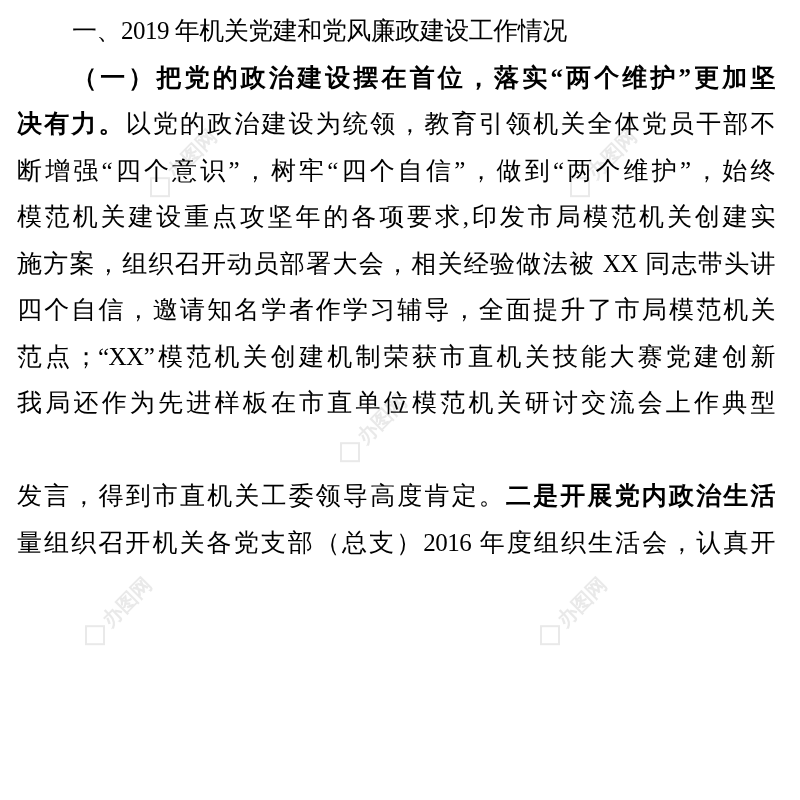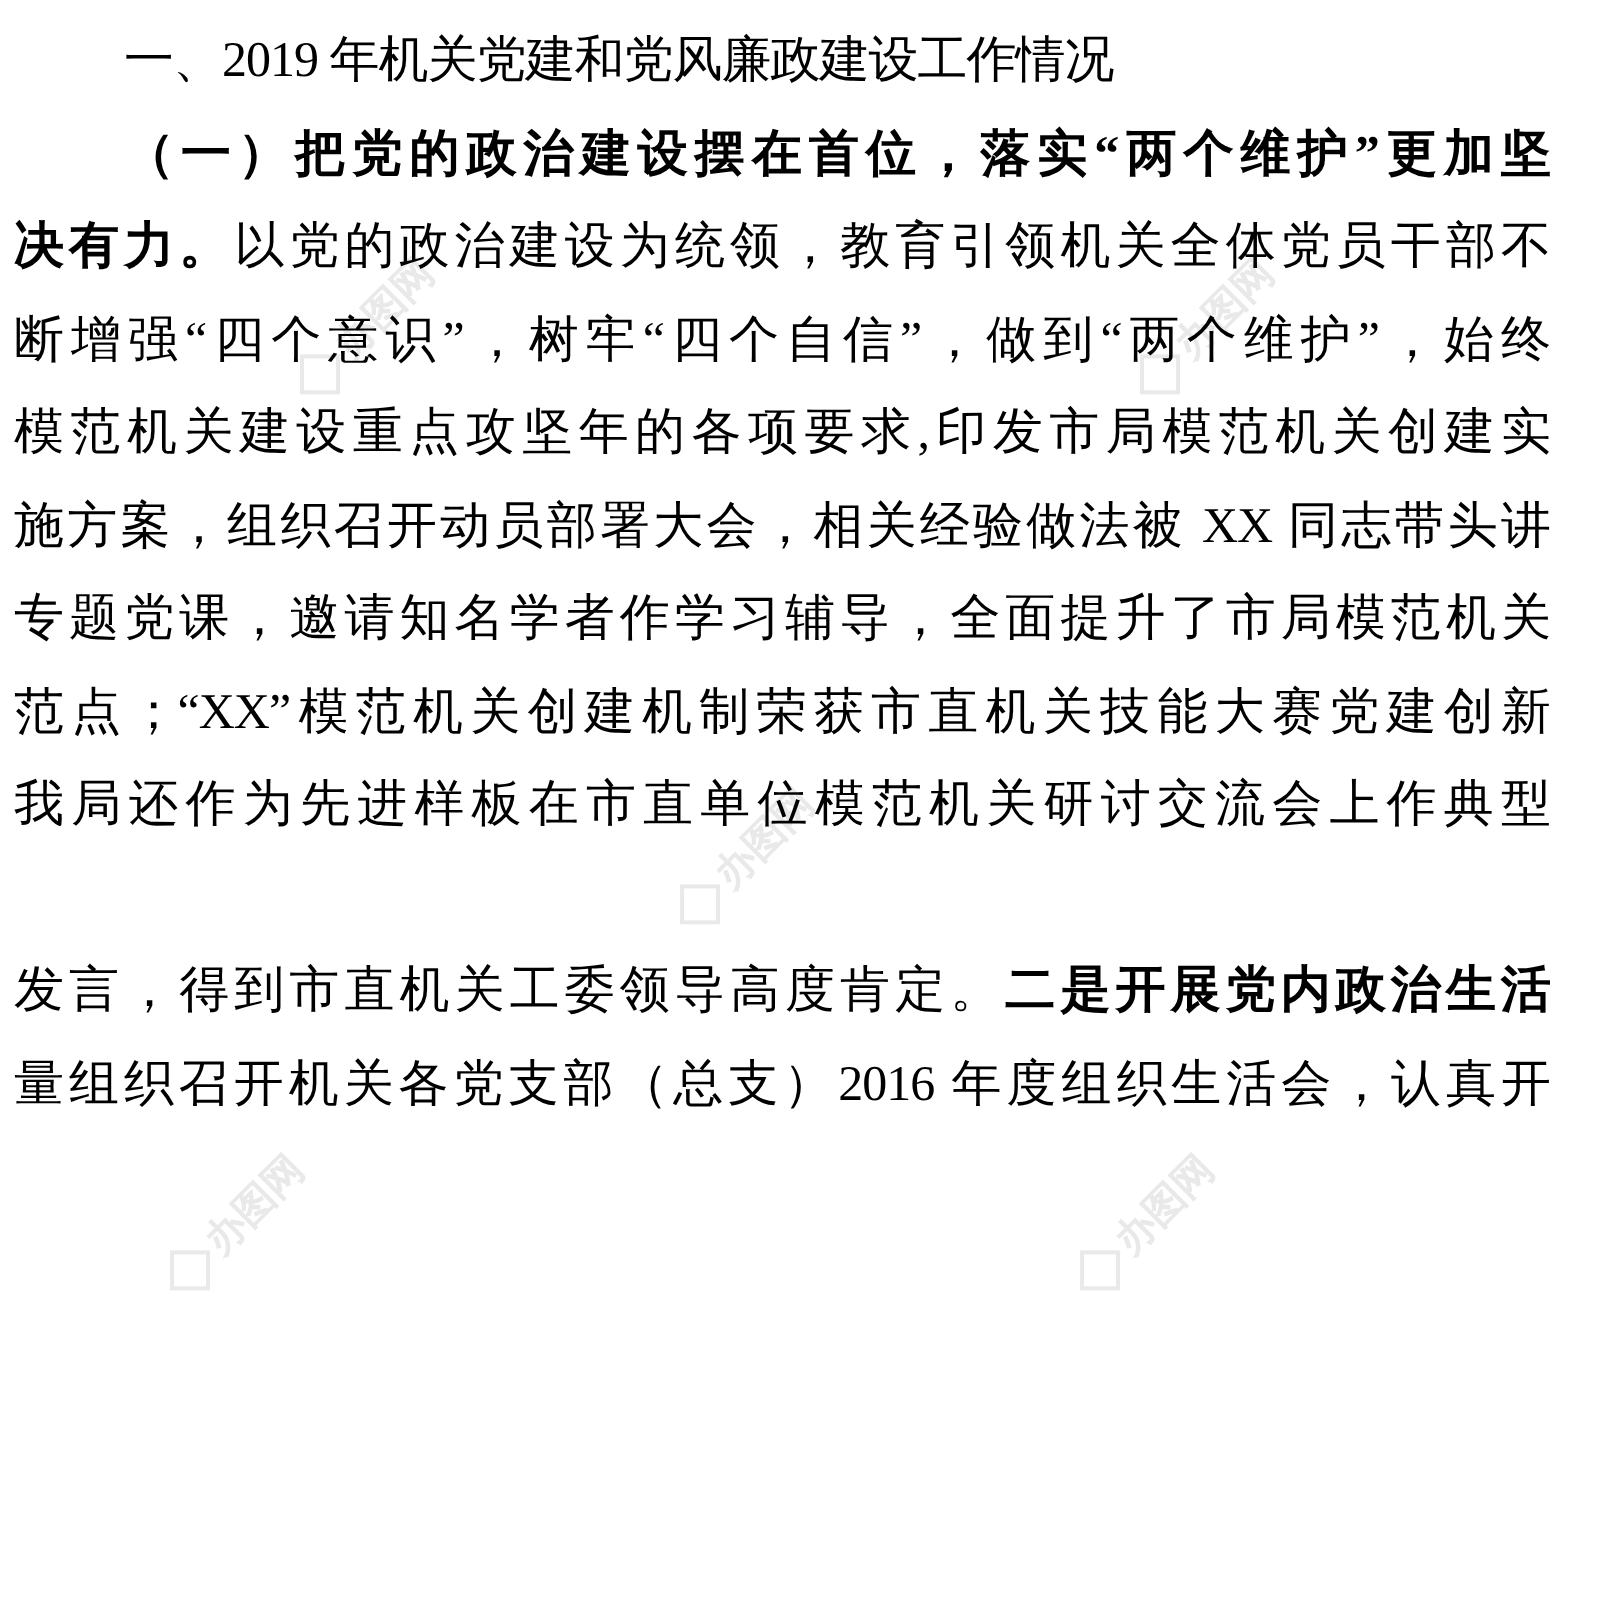--- a/index.html
+++ b/index.html
@@ -8,21 +8,21 @@
     width: 800px;
     height: 800px;
     background: #ffffff;
     overflow: hidden;
     font-family: "Liberation Serif", "DejaVu Serif", serif;
     color: #000000;
   }
   .text-layer {
     position: absolute;
     left: 0; top: 0; right: 0; bottom: 0;
-    padding: 8px 25px 0 7px;
+    padding: 8px 25px 0 17px;
     z-index: 2;
     border-radius: 16px;
   }
   .doc-line {
     font-size: 25px;
     letter-spacing: -0.5px;
     line-height: 46.5px;
     height: 46.5px;
     overflow: hidden;
     text-align: justify;
@@ -91,20 +91,20 @@
       </div>
     </div>
   <div class="text-layer">
     <div class="doc-line no-justify indent">一、2019 年机关党建和党风廉政建设工作情况</div>
     <div id="lines-container">
         <div class="doc-line indent"><span class="seg bold">（一）把党的政治建设摆在首位，落实“两个维护”更加坚</span></div>
         <div class="doc-line"><span class="seg bold">决有力。</span><span class="seg">以党的政治建设为统领，教育引领机关全体党员干部不</span></div>
         <div class="doc-line"><span class="seg">断增强“四个意识”，树牢“四个自信”，做到“两个维护”，始终</span></div>
         <div class="doc-line"><span class="seg">模范机关建设重点攻坚年的各项要求,印发市局模范机关创建实</span></div>
         <div class="doc-line"><span class="seg">施方案，组织召开动员部署大会，相关经验做法被 XX 同志带头讲</span></div>
-        <div class="doc-line"><span class="seg">专题党课，邀请知名学者作学习辅导，全面提升了市局模范机关</span></div>
+        <div class="doc-line"><span class="seg">四个自信，邀请知名学者作学习辅导，全面提升了市局模范机关</span></div>
         <div class="doc-line"><span class="seg">范点；“XX”模范机关创建机制荣获市直机关技能大赛党建创新</span></div>
         <div class="doc-line"><span class="seg">我局还作为先进样板在市直单位模范机关研讨交流会上作典型</span></div>
         <div class="doc-line gap-before"><span class="seg">发言，得到市直机关工委领导高度肯定。</span><span class="seg bold">二是开展党内政治生活</span></div>
         <div class="doc-line"><span class="seg">量组织召开机关各党支部（总支）2016 年度组织生活会，认真开</span></div>
       </div>
   </div>
 </div>
 
 </body></html>

